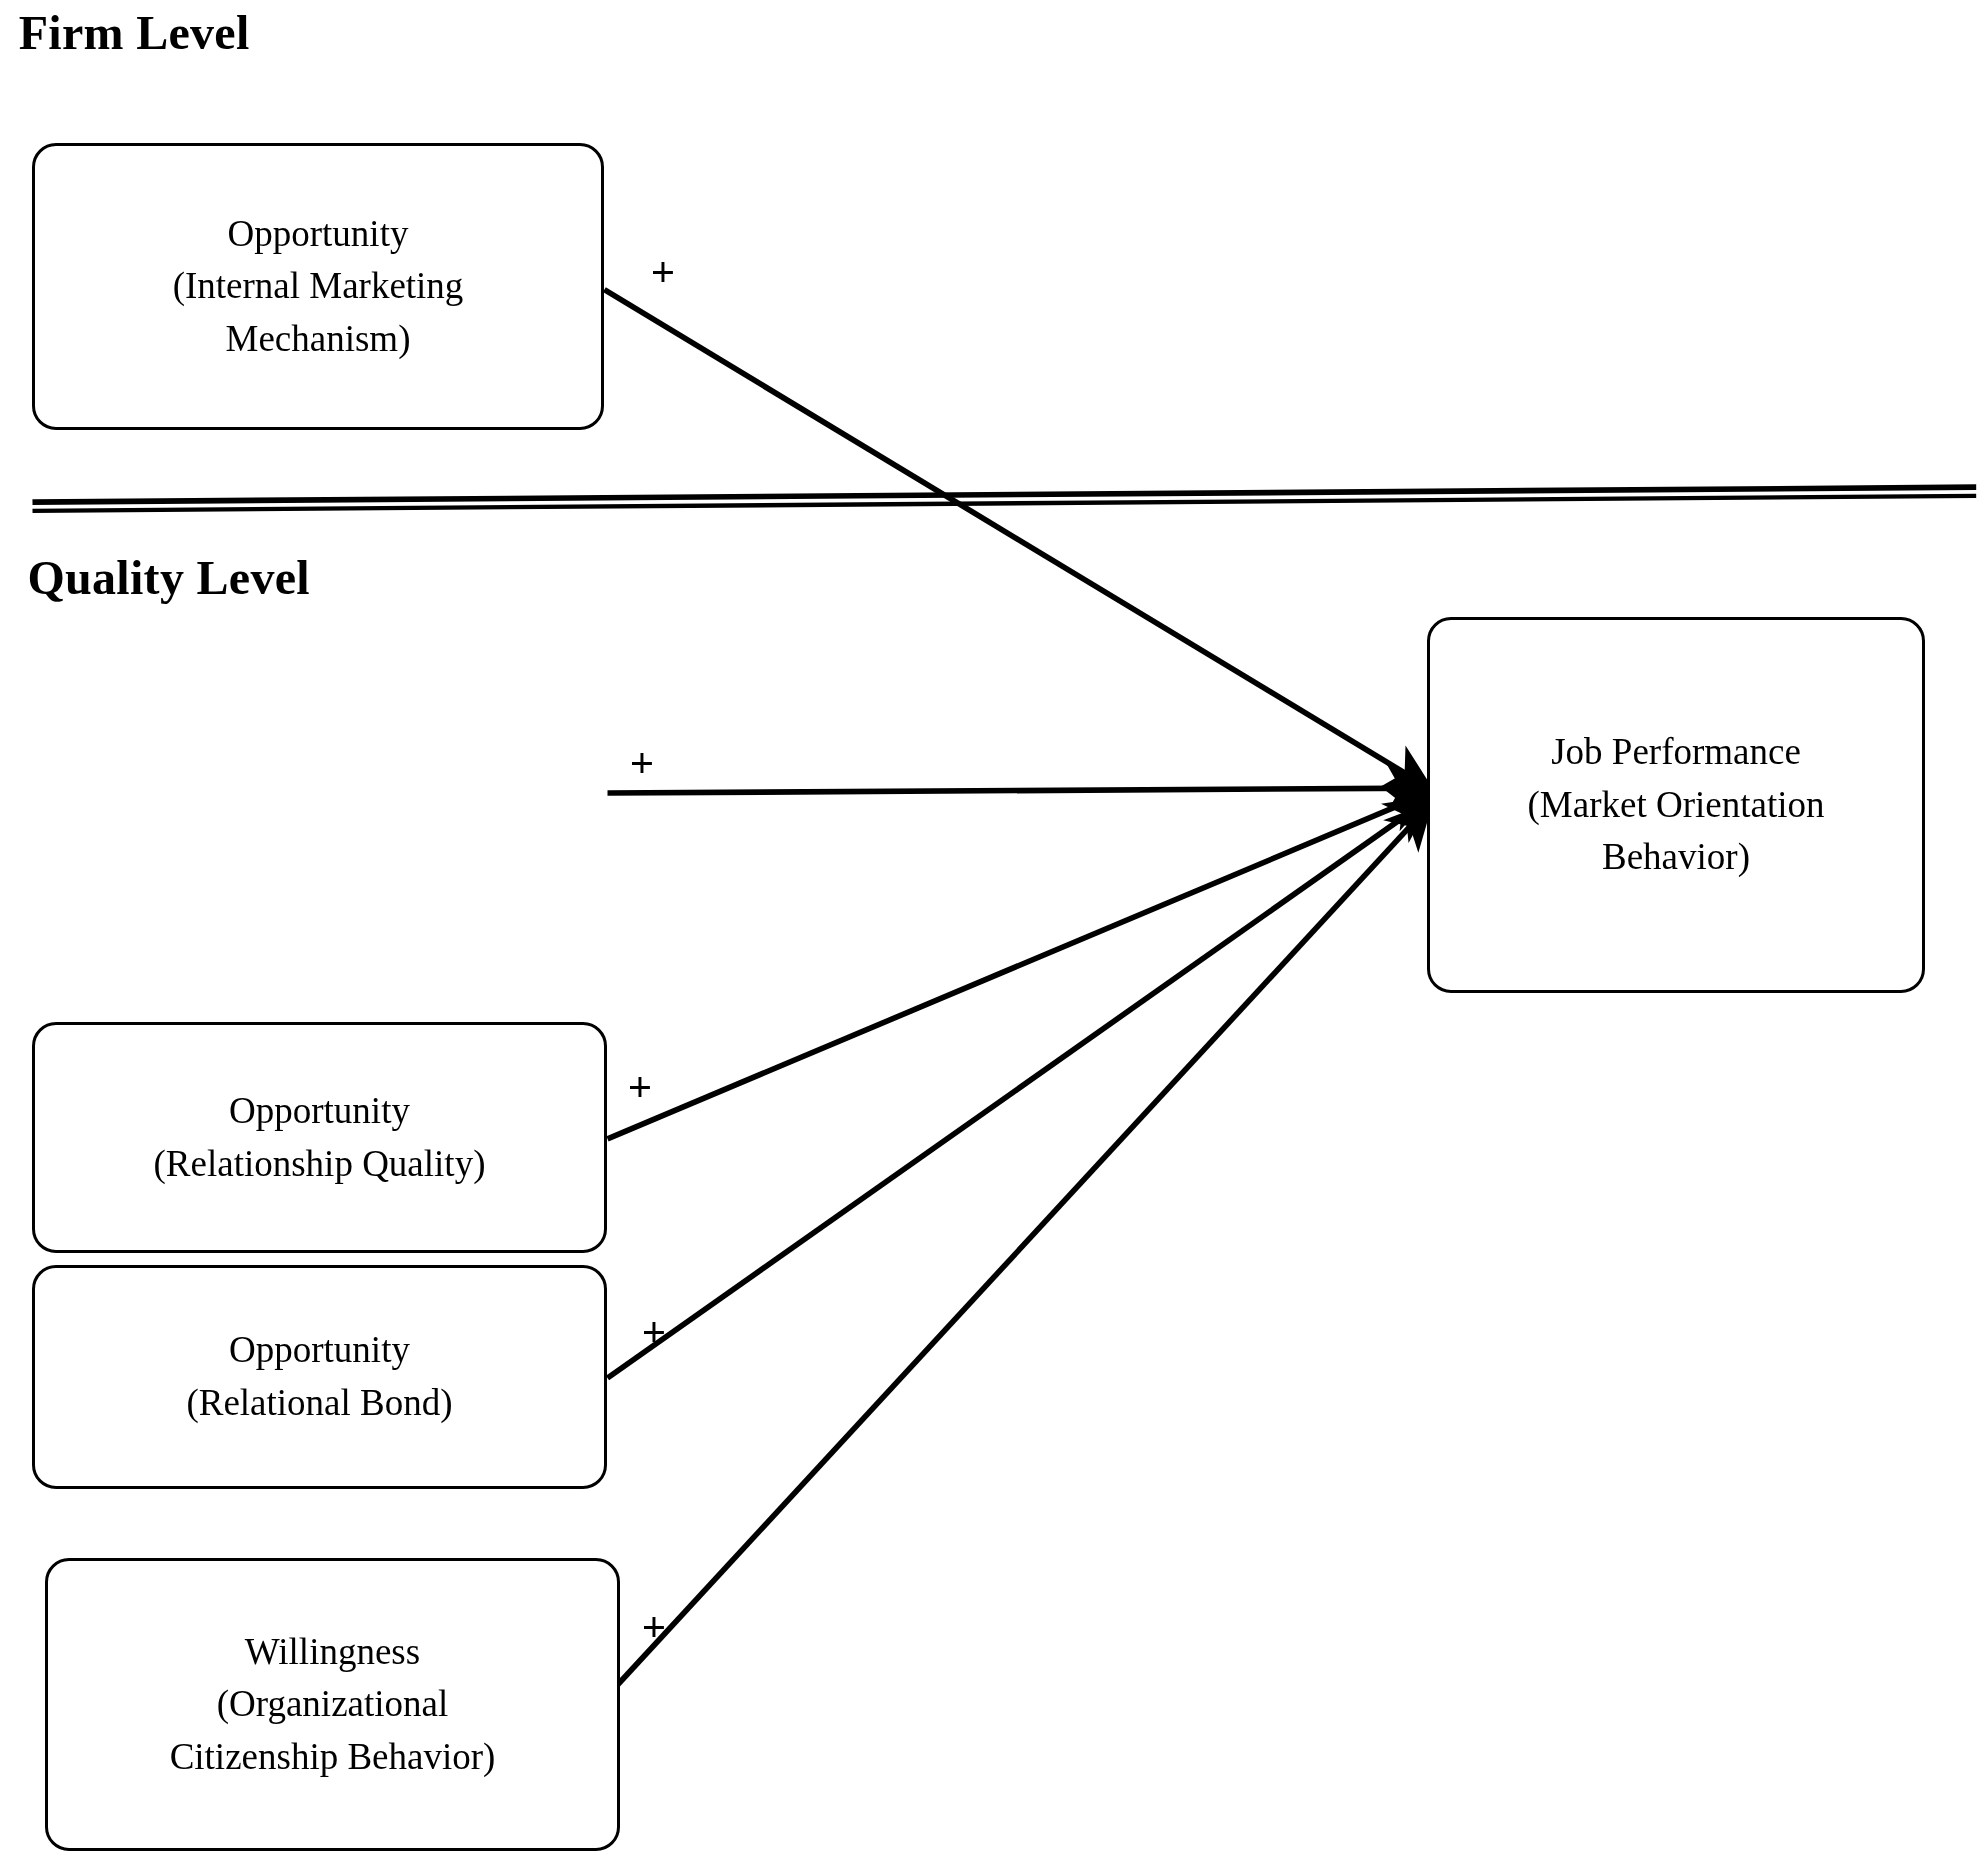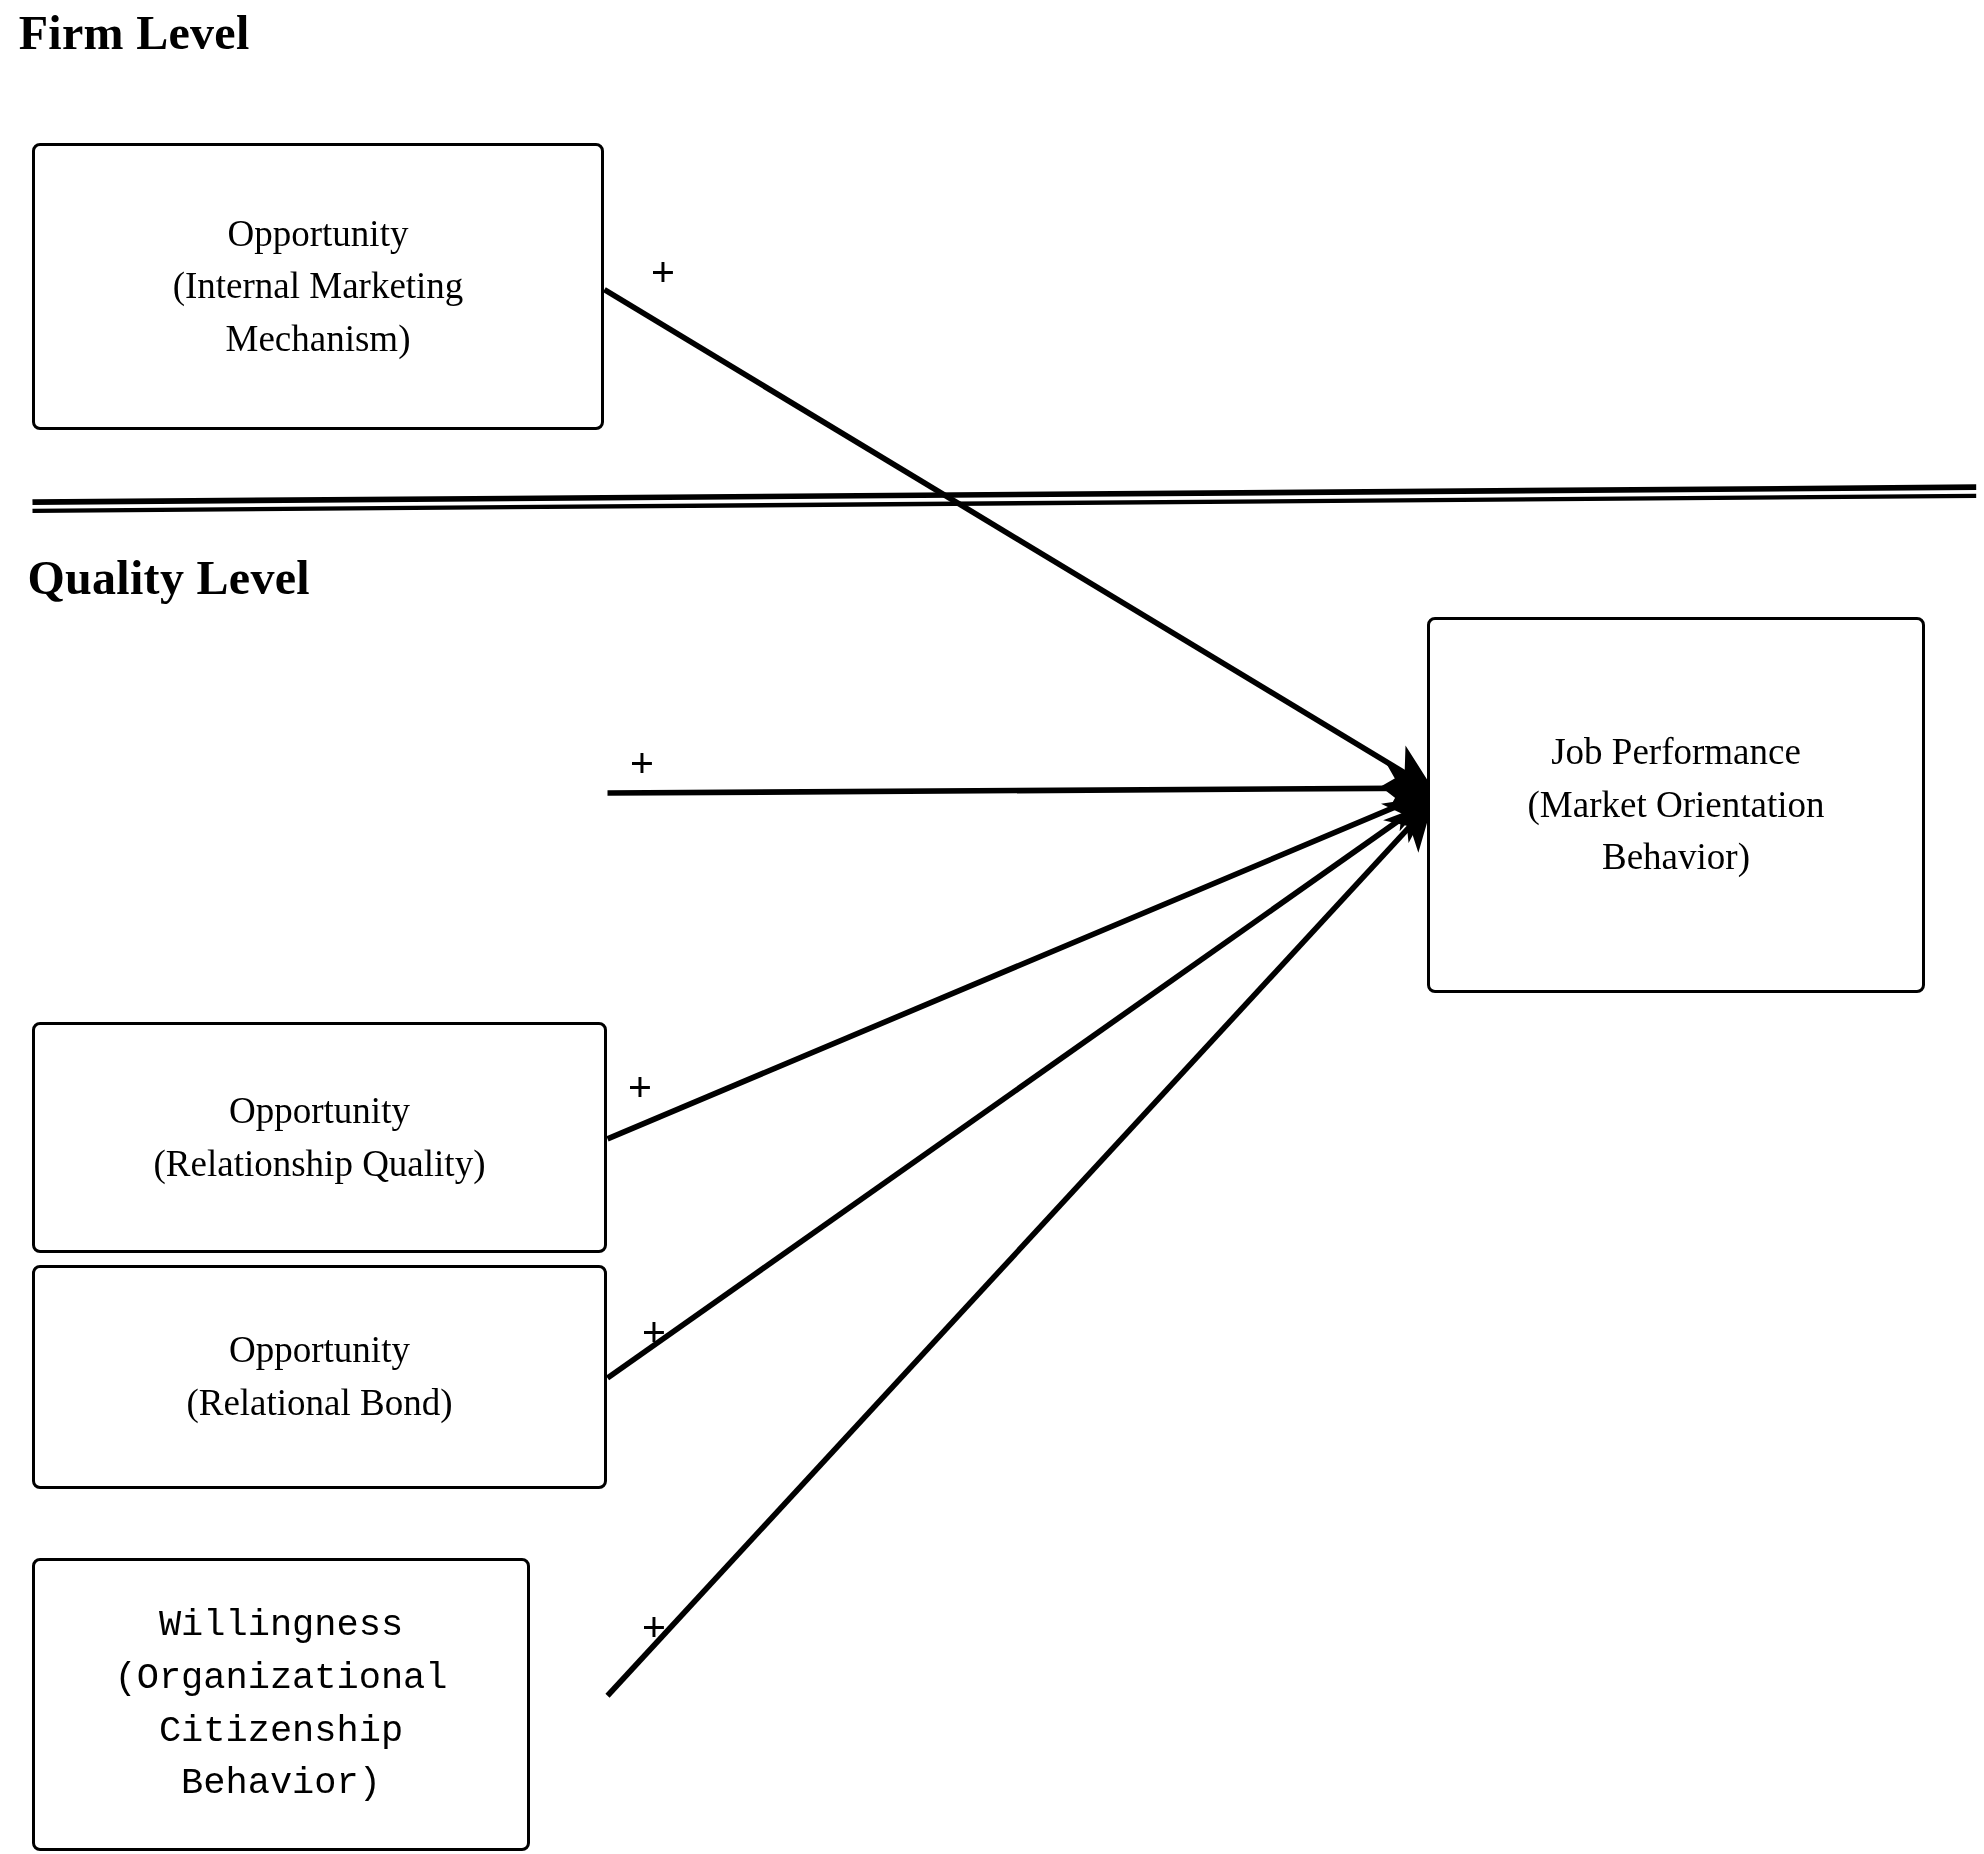--- a/index.html
+++ b/index.html
@@ -18,21 +18,21 @@
     font-size:48px;
     line-height:1;
     letter-spacing:0.3px;
     white-space:nowrap;
     color:#000;
   }
   .node{
     position:absolute;
     box-sizing:border-box;
     border:3.7px solid #000000;
-    border-radius:8px;
+    border-radius:24px;
     background:#ffffff;
     display:flex;
     align-items:center;
     justify-content:center;
     text-align:center;
     padding:0 16px;
     z-index:3;
   }
   .node .label{
     font-size:37px;
@@ -96,21 +96,21 @@
 
   <div class="node" id="node-0" style="left: 32px; top: 143px; width: 572px; height: 287px;">
     <div class="label">Opportunity<br>(Internal Marketing<br>Mechanism)</div>
   </div>
   <div class="node" id="node-2" style="left: 32px; top: 1022px; width: 575px; height: 231px;">
     <div class="label">Opportunity<br>(Relationship Quality)</div>
   </div>
   <div class="node" id="node-3" style="left: 32px; top: 1265px; width: 575px; height: 224px;">
     <div class="label">Opportunity<br>(Relational Bond)</div>
   </div>
-  <div class="node" id="node-4" style="left: 32px; top: 1558px; width: 498px; height: 293px; font-family: Liberation Mono, monospace;">
+  <div class="node" id="node-4" style="left: 45px; top: 1558px; width: 575px; height: 293px;">
     <div class="label">Willingness<br>(Organizational<br>Citizenship Behavior)</div>
   </div>
   <div class="node" id="node-5" style="left: 1427px; top: 617px; width: 498px; height: 376px;">
     <div class="label">Job Performance<br>(Market Orientation<br>Behavior)</div>
   </div>
 
   <div class="plus" id="plus-0" style="left: 651px; top: 252px;">+</div>
   <div class="plus" id="plus-1" style="left: 630px; top: 743px;">+</div>
   <div class="plus" id="plus-2" style="left: 628px; top: 1067px;">+</div>
   <div class="plus" id="plus-3" style="left: 642px; top: 1312px;">+</div>

